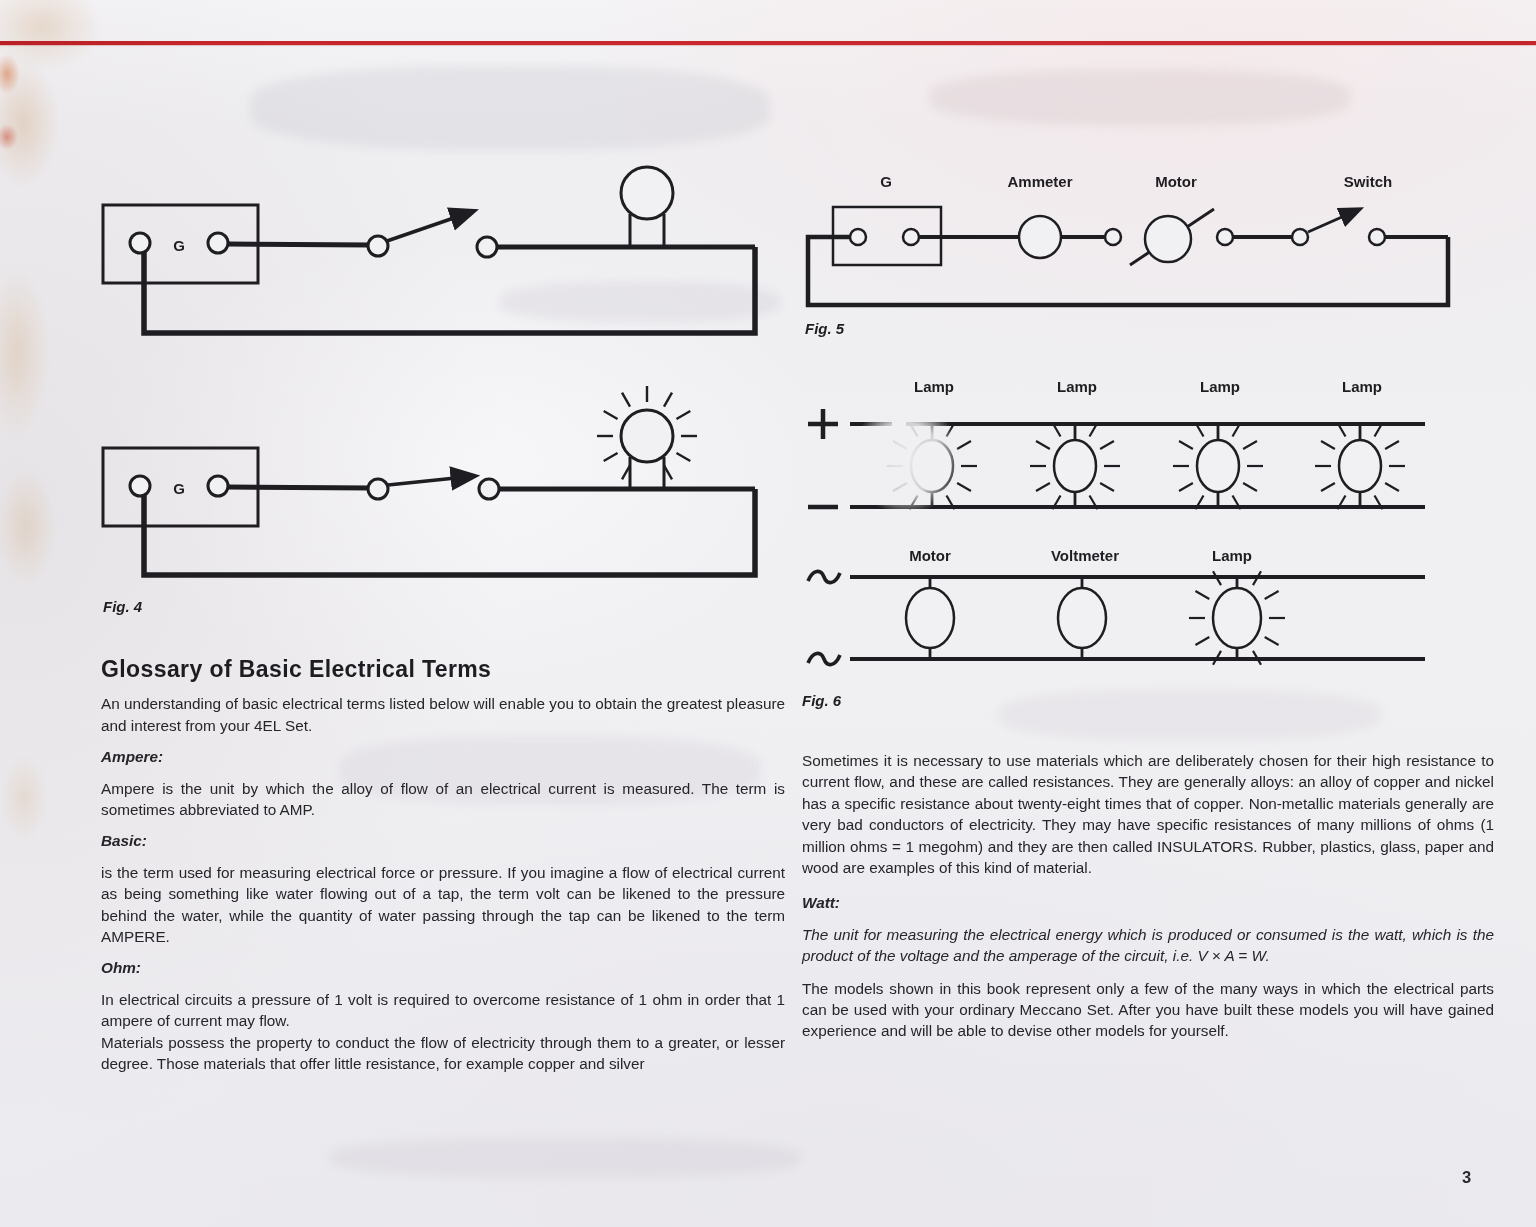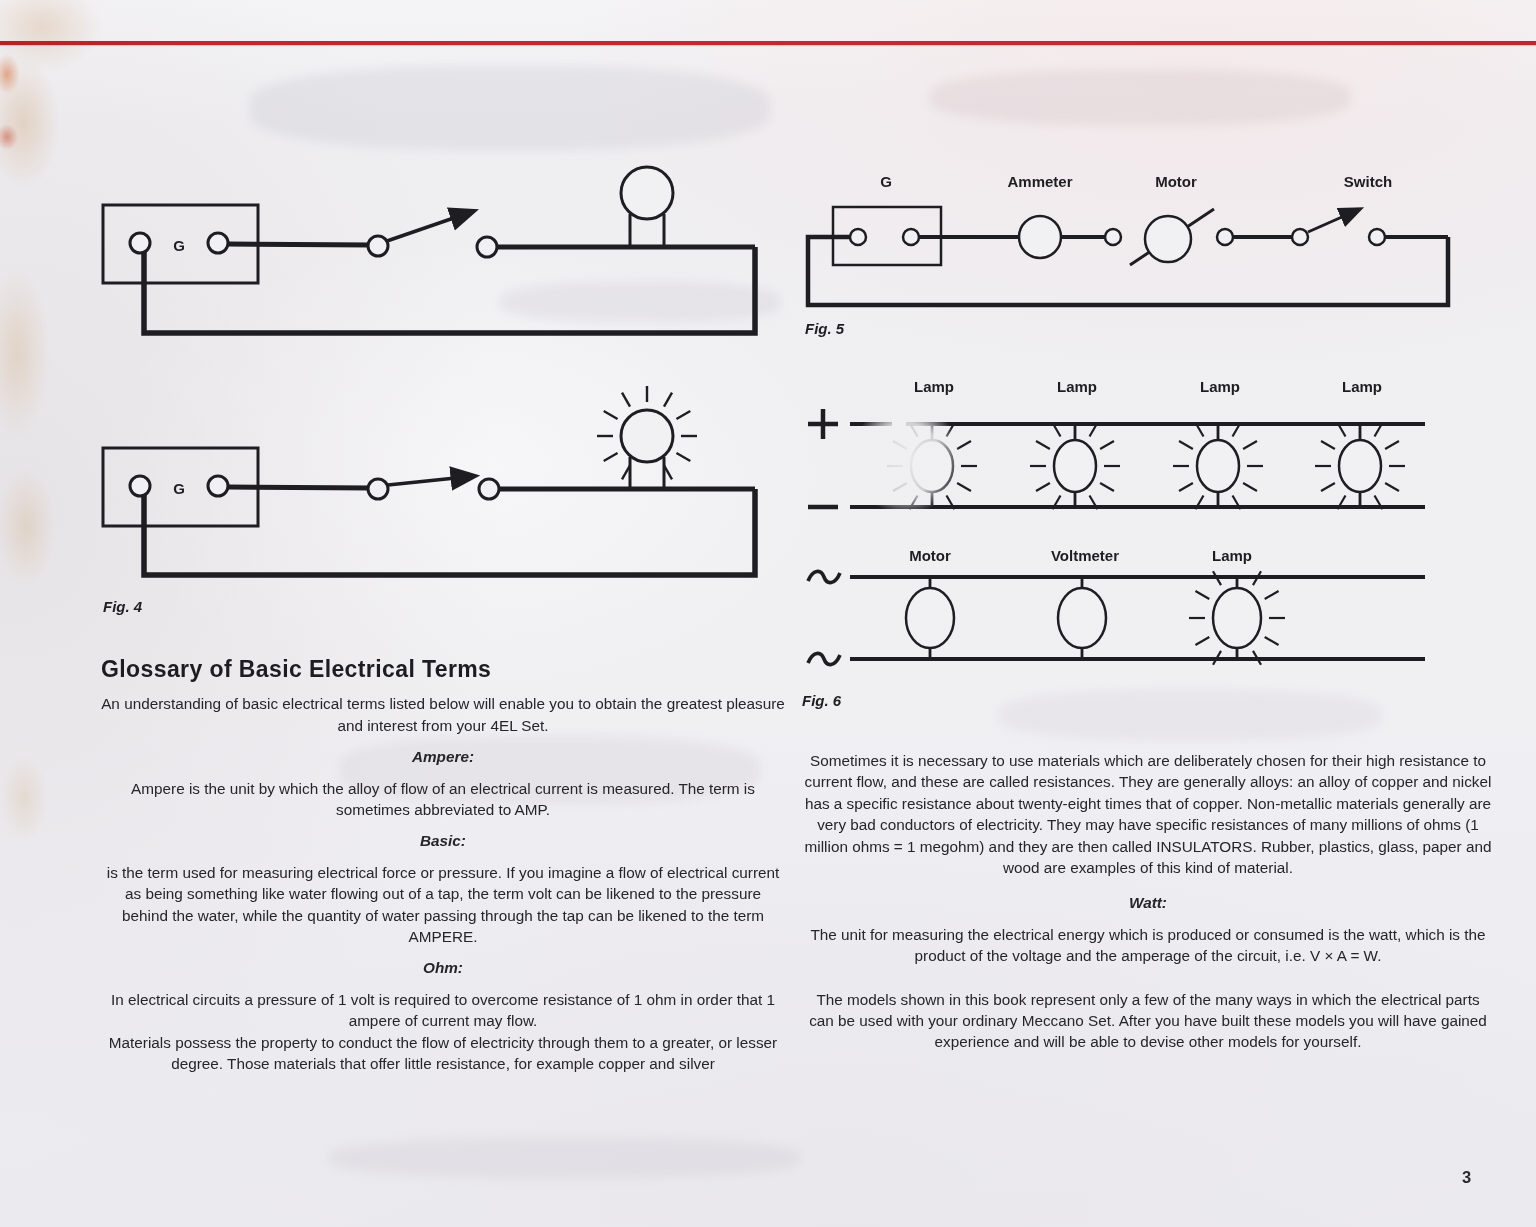--- a/index.html
+++ b/index.html
@@ -19,21 +19,21 @@
       linear-gradient(180deg,#f4f3f5 0%,#efeef1 10%,#f0eff2 55%,#ebeaee 100%);
   }
   .red-rule{
     position:absolute;left:0;top:41px;width:1536px;height:4px;
     background:linear-gradient(90deg,#b92025,#c5262c 15%,#c9282e 70%,#c4252b);
     box-shadow:0 1px 1px rgba(180,40,40,0.25);
   }
   .stain{position:absolute;border-radius:50%;pointer-events:none;}
   .ghost{position:absolute;filter:blur(5px);pointer-events:none;border-radius:40%;}
   .col{position:absolute;color:#26252a;font-size:15.3px;line-height:21.4px;text-align:justify;}
-  .col p{margin:0 0 10px 0;text-align:center;}
+  .col p{margin:0 0 10px 0;}
   .col .part{margin:0;}
   h2.gloss{
     font-size:23px;font-weight:bold;letter-spacing:0.4px;
     margin:0 0 13px 0;color:#1d1c20;text-align:left;
   }
   .term{font-style:italic;font-weight:bold;margin:2px 0 10px 0 !important;text-align:left;}
   .pagenum{position:absolute;left:1462px;top:1168px;font-size:16.5px;font-weight:bold;color:#2a292d;}
   svg{position:absolute;overflow:visible;}
   svg text{font-family:"Liberation Sans",sans-serif;fill:#1e1d21;}
   .diagram-label{font-size:15px;font-weight:bold;}
@@ -268,18 +268,18 @@
       <span class="part" style="display:block">In electrical circuits a pressure of 1 volt is required to overcome resistance of 1 ohm in order that 1 ampere of current may flow.</span>
       <span class="part" style="display:block">Materials possess the property to conduct the flow of electricity through them to a greater, or lesser degree. Those materials that offer little resistance, for example copper and silver</span>
     </p>
   </div>
 
   <div class="col" style="left:802px;top:750px;width:692px;">
     <p style="margin-bottom:14px;">
       <span class="part" style="display:block">Sometimes it is necessary to use materials which are deliberately chosen for their high resistance to current flow, and these are called resistances. They are generally alloys: an alloy of copper and nickel has a specific resistance about twenty-eight times that of copper. Non-metallic materials generally are very bad conductors of electricity. They may have specific resistances of many millions of ohms (1 million ohms = 1 megohm) and they are then called INSULATORS. Rubber, plastics, glass, paper and wood are examples of this kind of material.</span>
     </p>
     <p class="term">Watt:</p>
-    <p style="margin-bottom:22px;">The unit for measuring the electrical energy which is produced or consumed is the watt, which is the product of the voltage and the amperage of the circuit, i.e. V × A = W.</p>
+    <p style="margin-bottom:11px;font-style:italic;">The unit for measuring the electrical energy which is produced or consumed is the watt, which is the product of the voltage and the amperage of the circuit, i.e. V × A = W.</p>
     <p>The models shown in this book represent only a few of the many ways in which the electrical parts can be used with your ordinary Meccano Set. After you have built these models you will have gained experience and will be able to devise other models for yourself.</p>
   </div>
 
   <div class="pagenum">3</div>
 </div>
 
 </body></html>

